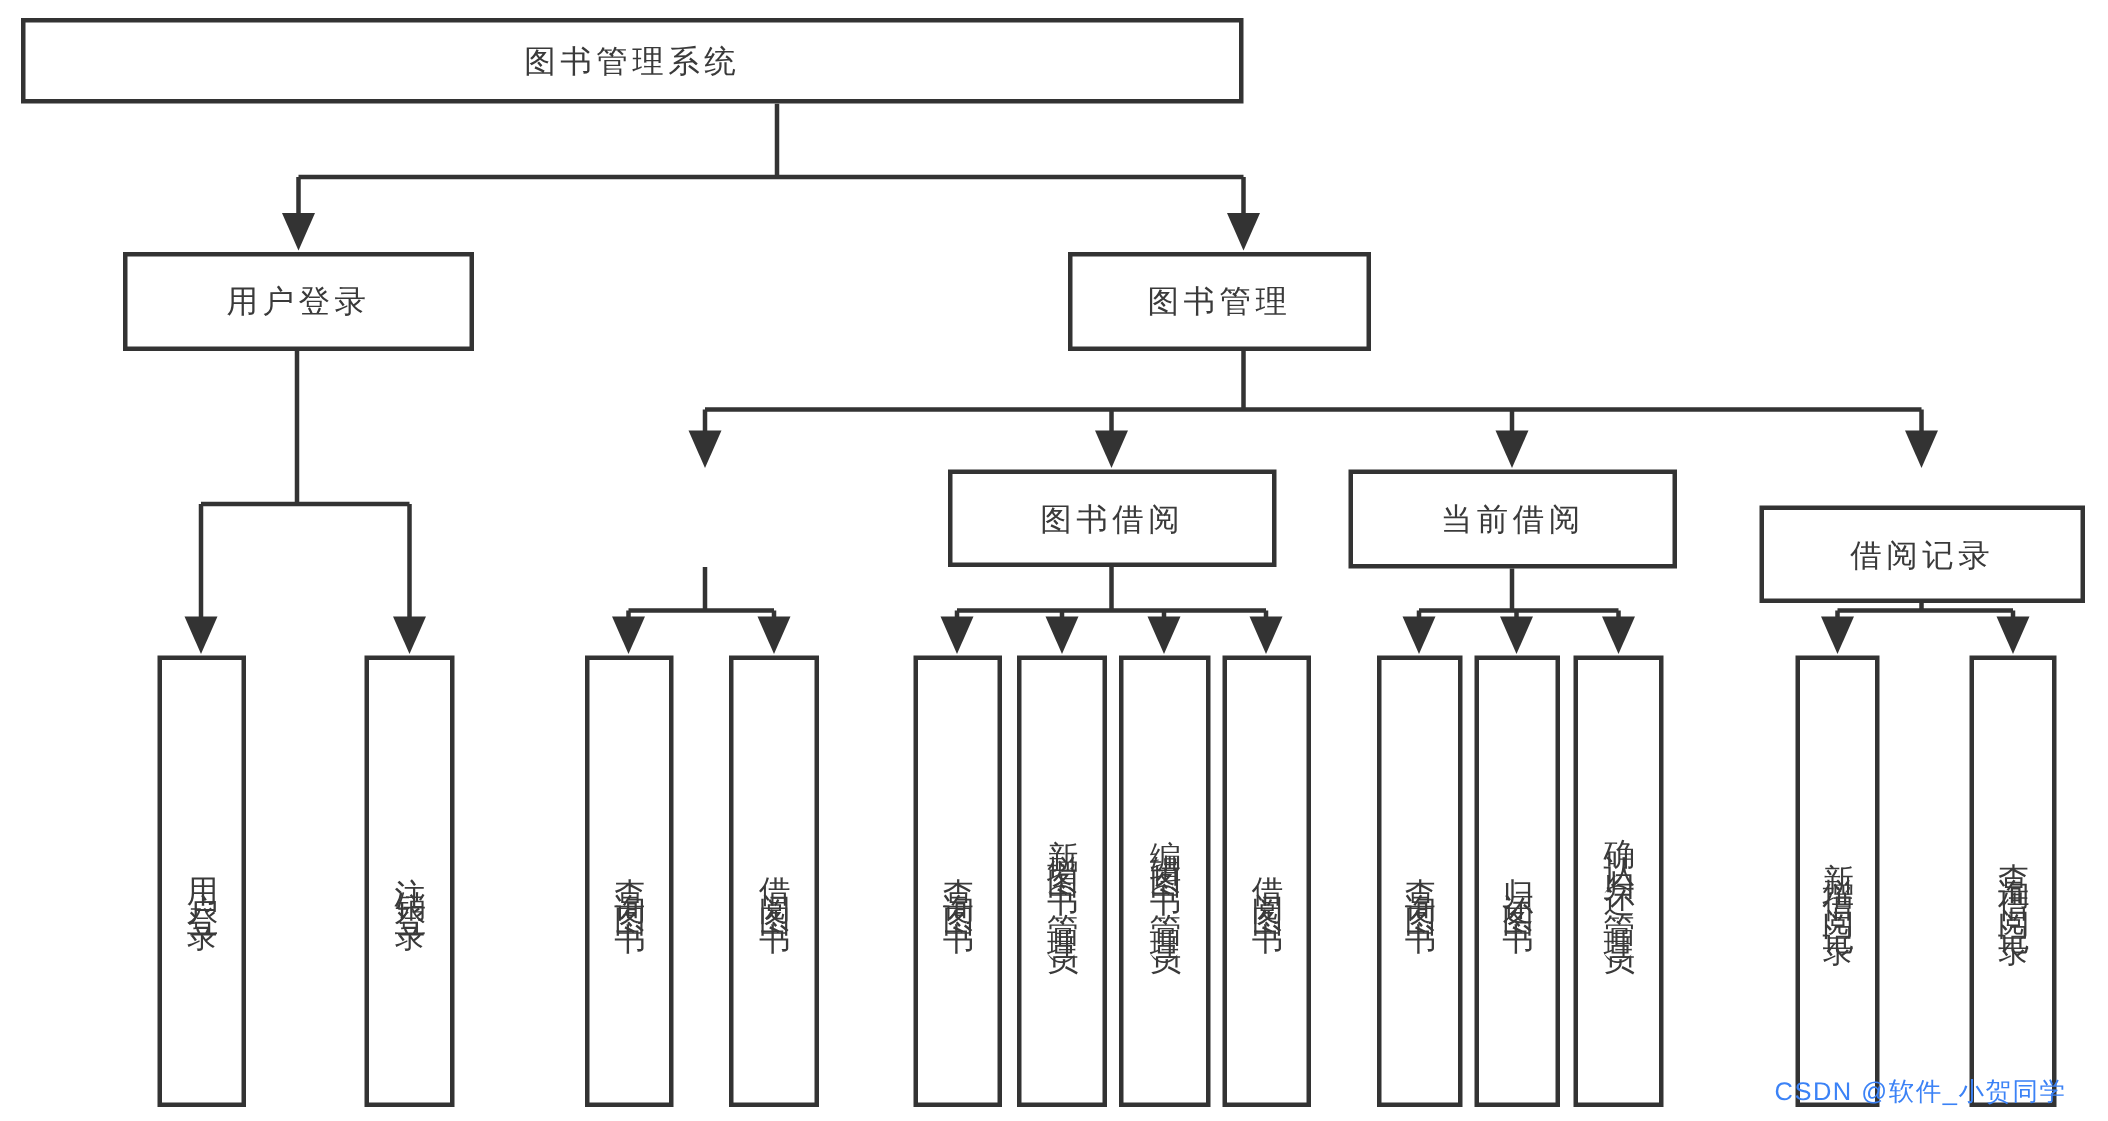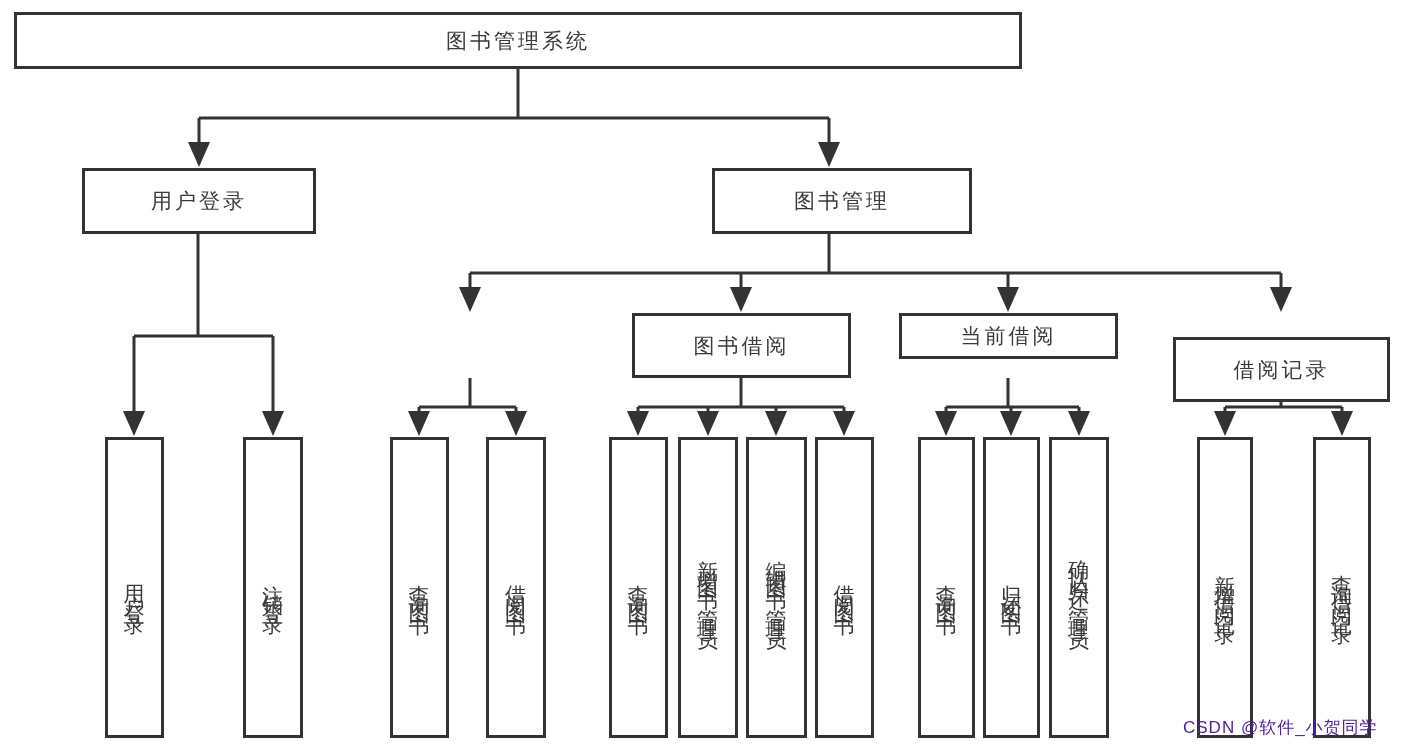--- a/index.html
+++ b/index.html
@@ -32,26 +32,26 @@
     letter-spacing: 3px;
   }
   .v-label {
     writing-mode: vertical-lr;
     text-orientation: mixed;
     font-size: 21px;
     letter-spacing: 10px;
     line-height: 1;
   }
   
-  .n-root        { left: 14px;   top: 12px;  width: 1008px; height: 57px; }
+  .n-root        { left: 14px;   top: 12px;  width: 815px; height: 57px; }
   .n-userlogin   { left: 82px;   top: 168px; width: 234px;  height: 66px; }
-  .n-bookmgmt    { left: 712px;  top: 168px; width: 260px;  height: 66px; }
+  .n-bookmgmt    { left: 712px;  top: 168px; width: 202px;  height: 66px; }
   .n-newbook     { left: 363px;  top: 313px; width: 215px;  height: 65px; }
   .n-bookborrow  { left: 632px;  top: 313px; width: 219px;  height: 65px; }
-  .n-curborrow   { left: 899px;  top: 313px; width: 219px;  height: 46px; }
+  .n-curborrow   { left: 899px;  top: 313px; width: 219px;  height: 66px; }
   .n-records     { left: 1173px; top: 313px; width: 217px;  height: 65px; margin-top: 24px; }
   .leaf          { top: 437px;  height: 301px; }
   .n-ul-1  { left: 105px;  width: 59px; }
   .n-ul-2  { left: 243px;  width: 60px; }
   .n-nb-1  { left: 390px;  width: 59px; }
   .n-nb-2  { left: 486px;  width: 60px; }
   .n-bb-1  { left: 609px;  width: 59px; }
   .n-bb-2  { left: 678px;  width: 60px; }
   .n-bb-3  { left: 746px;  width: 61px; }
   .n-bb-4  { left: 815px;  width: 59px; }
@@ -59,21 +59,21 @@
   .n-cb-2  { left: 983px;  width: 57px; }
   .n-cb-3  { left: 1049px; width: 60px; }
   .n-br-1  { left: 1197px; width: 56px; }
   .n-br-2  { left: 1313px; width: 58px; }
   .watermark {
     position: absolute;
     left: 1183px;
     top: 716px;
     font-size: 17px;
     letter-spacing: 1px;
-    color: #4c1d95;
+    color: #3b82f6;
     white-space: nowrap;
     z-index: 5;
   }
 </style>
 </head>
 <body>
 
 <div class="stage">
 
   <svg class="connectors" viewBox="0 0 1405 747" xmlns="http://www.w3.org/2000/svg">

